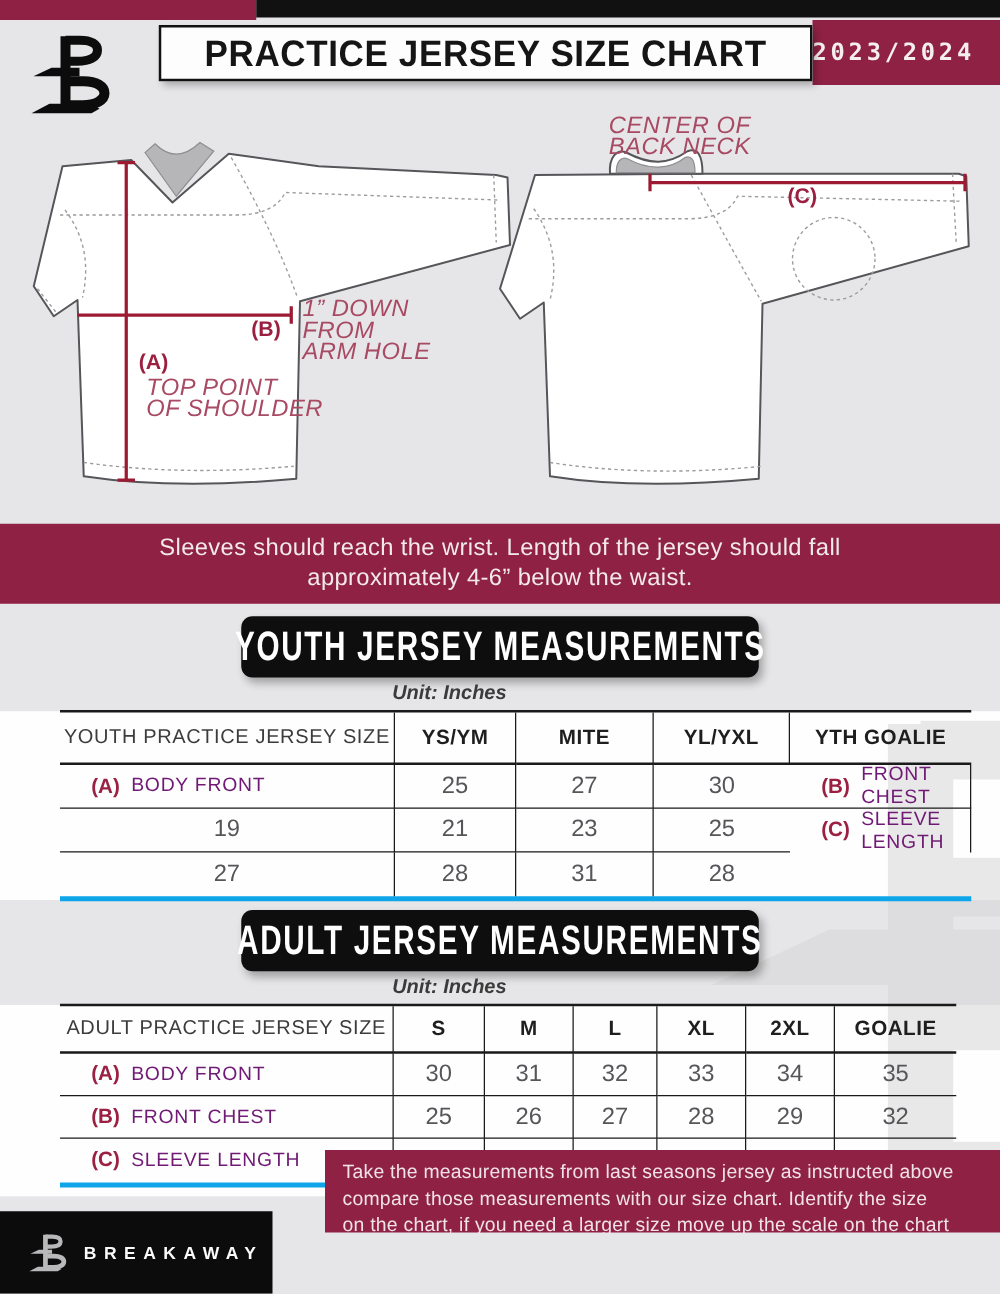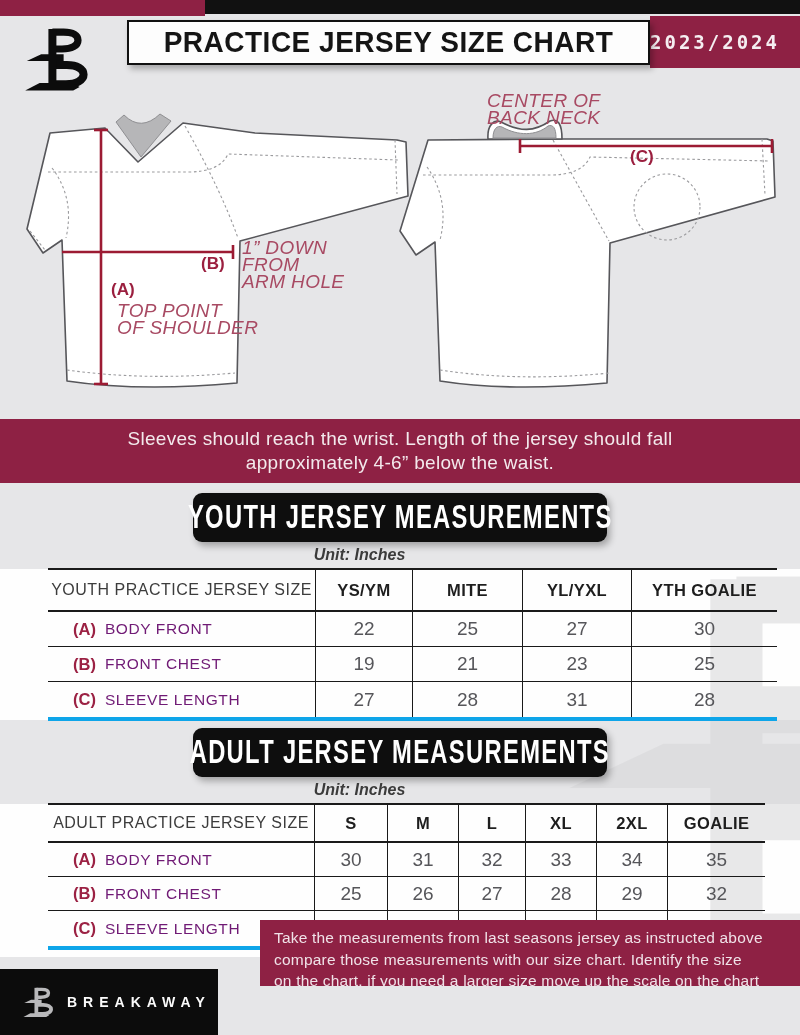--- a/index.html
+++ b/index.html
@@ -182,21 +182,20 @@
   <div class="cell hsep lbl-head">YOUTH PRACTICE JERSEY SIZE</div>
   <div class="cell hsep size-head">YS/YM</div>
   <div class="cell hsep size-head">MITE</div>
   <div class="cell hsep size-head">YL/YXL</div>
   <div class="cell hsep size-head last">YTH GOALIE</div>
 
   <div class="cell rsep rowlbl">
     <span class="rowtag">(A)</span>
     <span class="rowname">BODY FRONT</span>
   </div>
-  <div class="cell rsep num">22</div>
   <div class="cell rsep num">25</div>
   <div class="cell rsep num">27</div>
   <div class="cell rsep num last">30</div>
 
   <div class="cell rsep rowlbl">
     <span class="rowtag">(B)</span>
     <span class="rowname">FRONT CHEST</span>
   </div>
   <div class="cell rsep num">19</div>
   <div class="cell rsep num">21</div>

